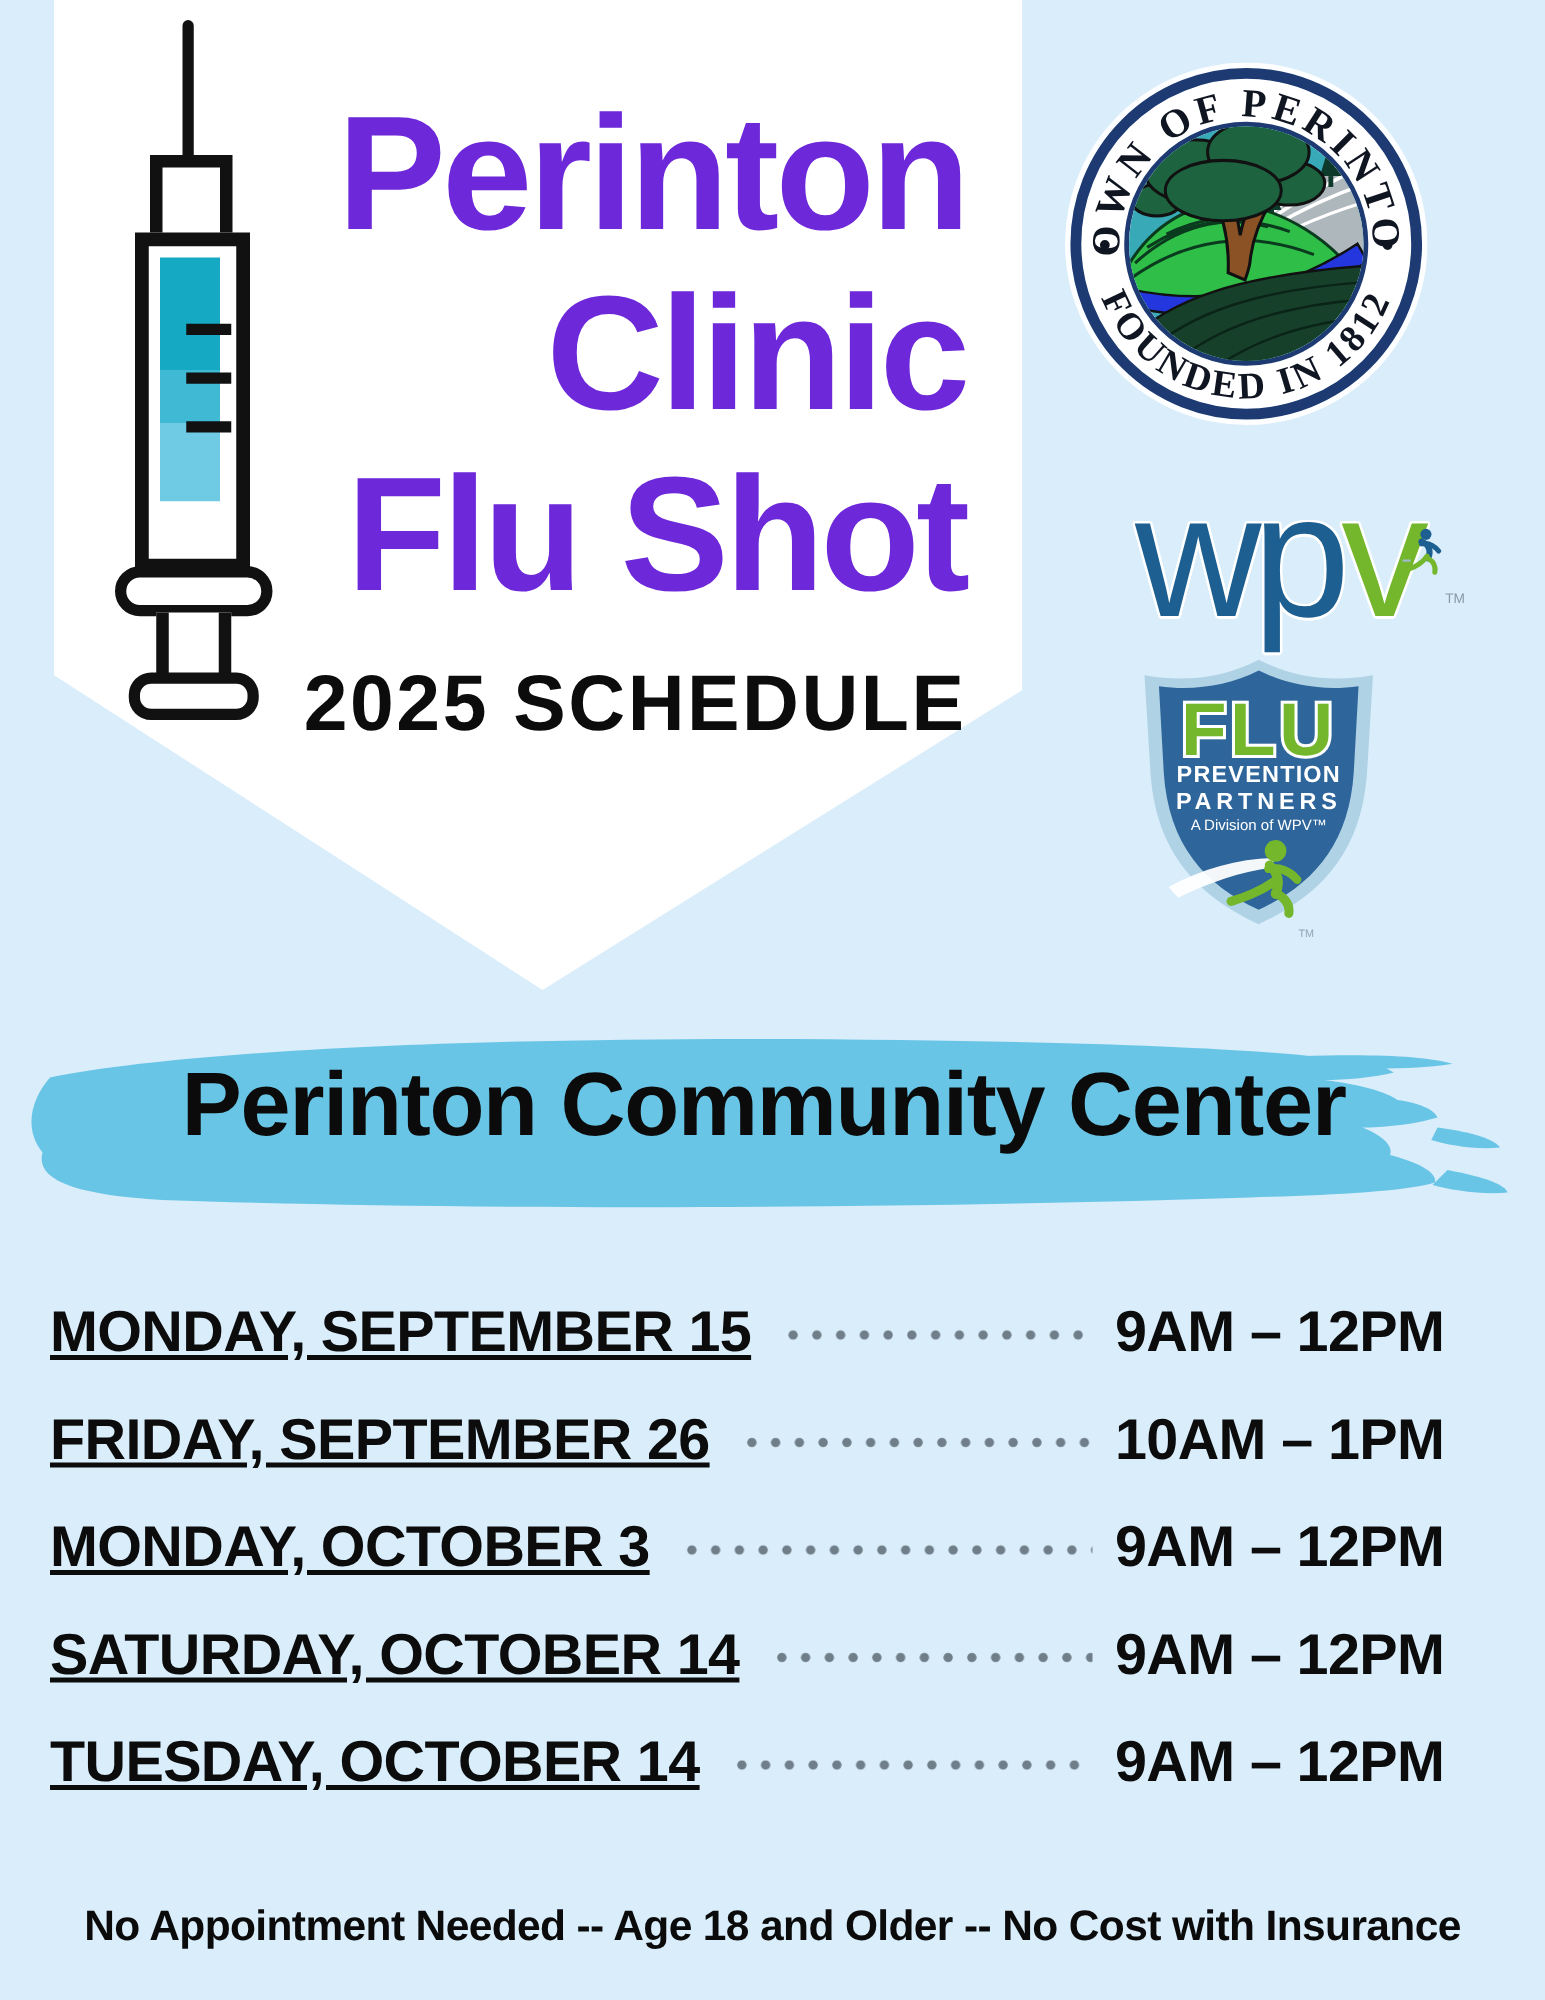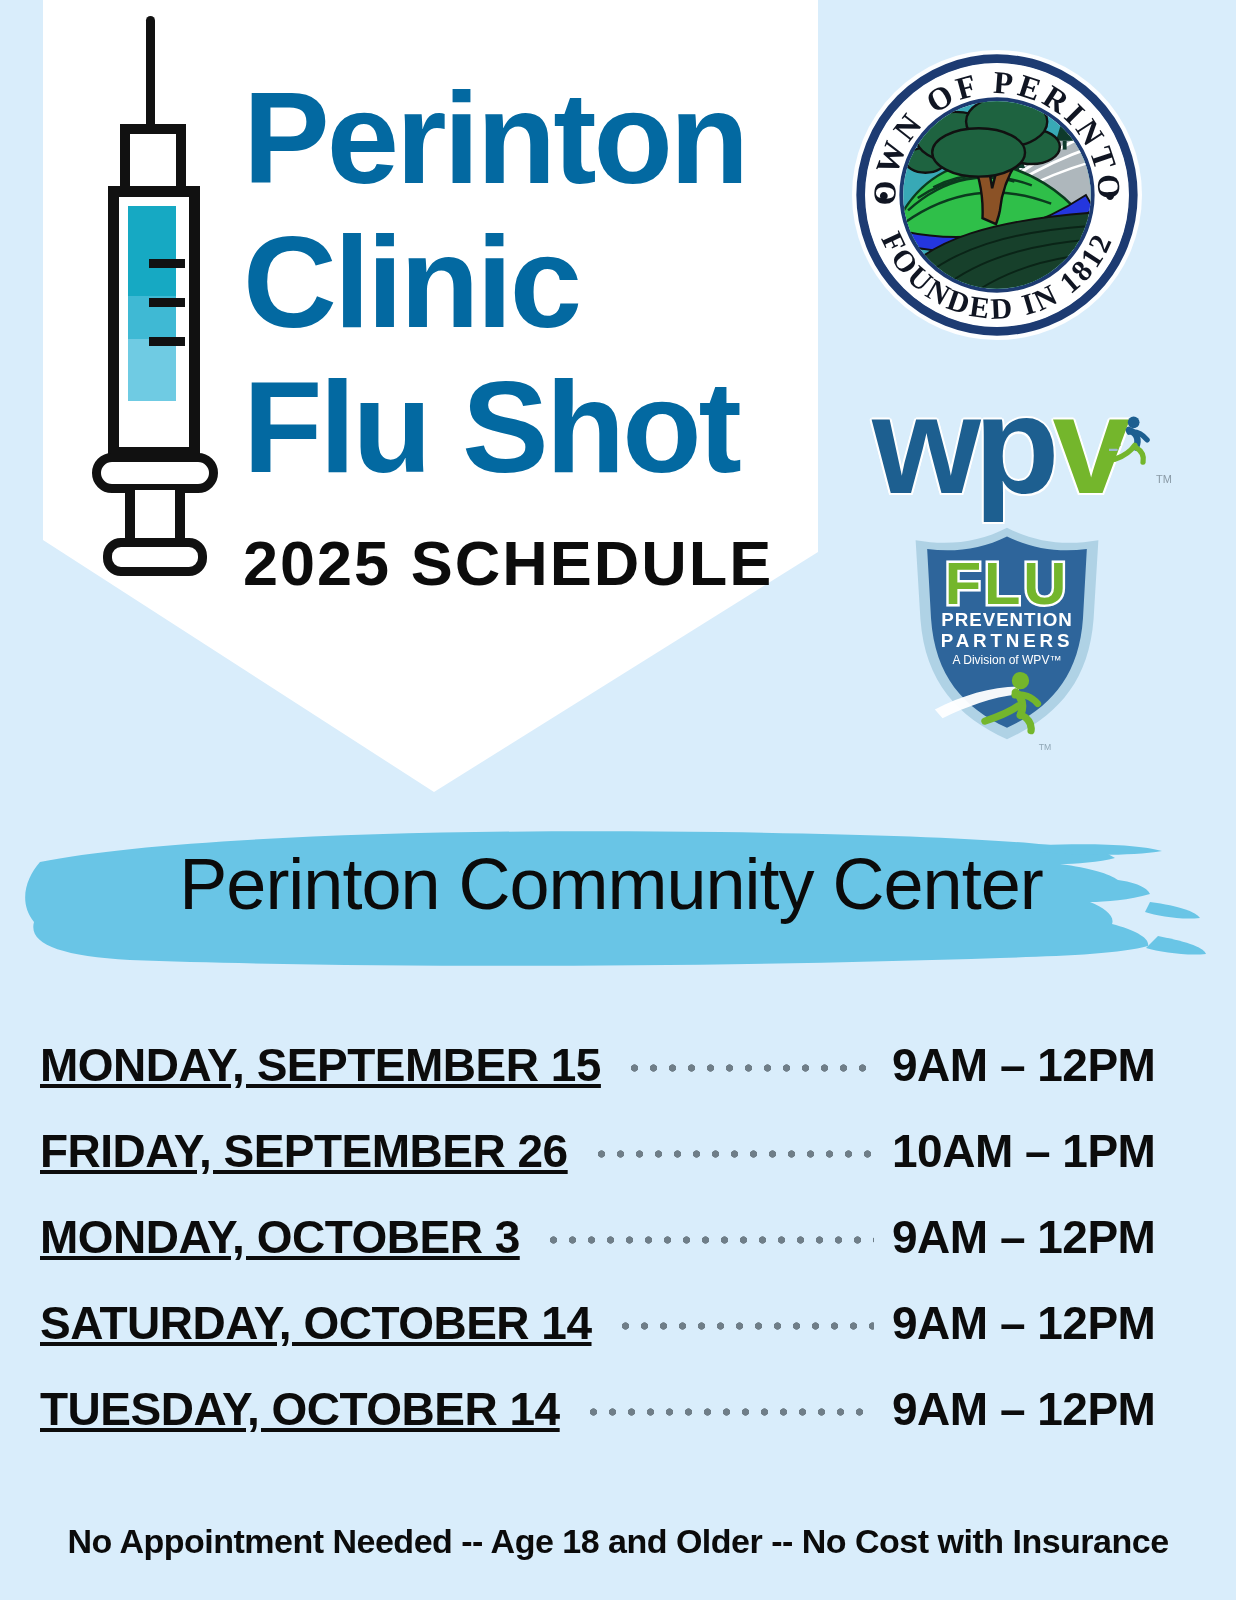--- a/index.html
+++ b/index.html
@@ -22,36 +22,36 @@
   .syr-hub { position:absolute; left:28px; top:108px; width:66px; height:76px; background:#fff; border:10px solid #111; }
   .syr-barrel { position:absolute; left:16px; top:170px; width:92px; height:272px; background:#fff; border:11px solid #111; }
   .syr-liquid { position:absolute; left:9px; top:9px; width:48px; height:195px;
     background:linear-gradient(#16A9C3 0 46%, #3FB9D4 46% 68%, #6FCBE3 68% 100%); }
   .syr-tick { position:absolute; right:4px; width:36px; height:9px; background:#111; }
   .syr-flange { position:absolute; left:0; top:437px; width:126px; height:40px; background:#fff; border:9px solid #111; border-radius:20px; }
   .syr-shaft { position:absolute; left:33px; top:474px; width:60px; height:52px; background:#fff; border-left:10px solid #111; border-right:10px solid #111; }
   .syr-cap { position:absolute; left:11px; top:522px; width:104px; height:38px; background:#fff; border:9px solid #111; border-radius:18px; }
   
   .title-block { position:absolute; left:243px; top:66px; z-index:3; }
-  .title-line { font-size:130px; font-weight:800; letter-spacing:-3px; line-height:1.11; color:#0369a1; }
+  .title-line { font-size:130px; font-weight:800; letter-spacing:-3px; line-height:1.11; color:#6d28d9;text-align:right; }
   .subtitle { font-size:63px; font-weight:800; letter-spacing:2px; margin-top:28px; color:#0c0c0c; }
   
   .seal { position:absolute; left:852px; top:50px; width:290px; height:290px; z-index:3; }
   .wpv { position:absolute; left:872px; top:372px; width:300px; height:135px; z-index:3; display:flex; align-items:flex-start; }
-  .wpv-text { font-size:140px; font-weight:700; letter-spacing:-7px; line-height:0.78; padding-top:18px;
-    text-shadow:2px 0 0 #fff,-2px 0 0 #fff,0 2px 0 #fff,0 -2px 0 #fff,1.5px 1.5px 0 #fff,-1.5px -1.5px 0 #fff,1.5px -1.5px 0 #fff,-1.5px 1.5px 0 #fff; }
+  .wpv-text { font-size:140px; font-weight:400; letter-spacing:-7px; line-height:0.78; padding-top:18px;
+    text-shadow:2px 0 0 #fff,-2px 0 0 #fff,0 2px 0 #fff,0 -2px 0 #fff,1.5px 1.5px 0 #fff,-1.5px -1.5px 0 #fff,1.5px -1.5px 0 #fff,-1.5px 1.5px 0 #fff;margin-left:36px; }
   .wpv-wp { color:#1D5F90; }
   .wpv-v { color:#74B62C; }
   .wpv-runner { margin-left:-14px; margin-top:22px; }
   .wpv-tm { font-size:11px; color:#8a9aa6; align-self:flex-end; margin-left:-6px; margin-bottom:22px; }
   .shield { position:absolute; left:906px; top:516px; width:202px; height:238px; z-index:3; }
   
   .brush-wrap { position:absolute; left:0; top:818px; width:1236px; height:160px; z-index:2; }
   .venue-name { position:absolute; left:0; right:30px; top:843px; text-align:center;
-    font-size:72px; font-weight:400; letter-spacing:-1px; z-index:4; color:#0b0b0b;padding-left:16px; }
+    font-size:72px; font-weight:700; letter-spacing:-1px; z-index:4; color:#0b0b0b;padding-left:16px; }
   .venue-address { position:absolute; left:0; right:30px; top:913px; text-align:center;
     font-size:39px; font-weight:800; letter-spacing:0; z-index:4; color:#0b0b0b; }
   
   .schedule { position:absolute; left:40px; top:1022px; width:1128px; z-index:3; }
   .sched-row { display:flex; align-items:center; height:86px; }
   .sched-date { font-size:46px; font-weight:800; letter-spacing:-0.5px; white-space:nowrap; color:#0c0c0c;text-decoration:underline; }
   .sched-dots { flex:1 1 auto; height:10px; margin:6px 18px 0 24px;
     background-image:radial-gradient(circle, #6F7E88 3.4px, rgba(0,0,0,0) 4px);
     background-size:19px 10px; background-repeat:repeat-x; background-position:left center; }
   .sched-time { width:276px; font-size:46px; font-weight:800; letter-spacing:-0.5px; white-space:nowrap; color:#0c0c0c; }

